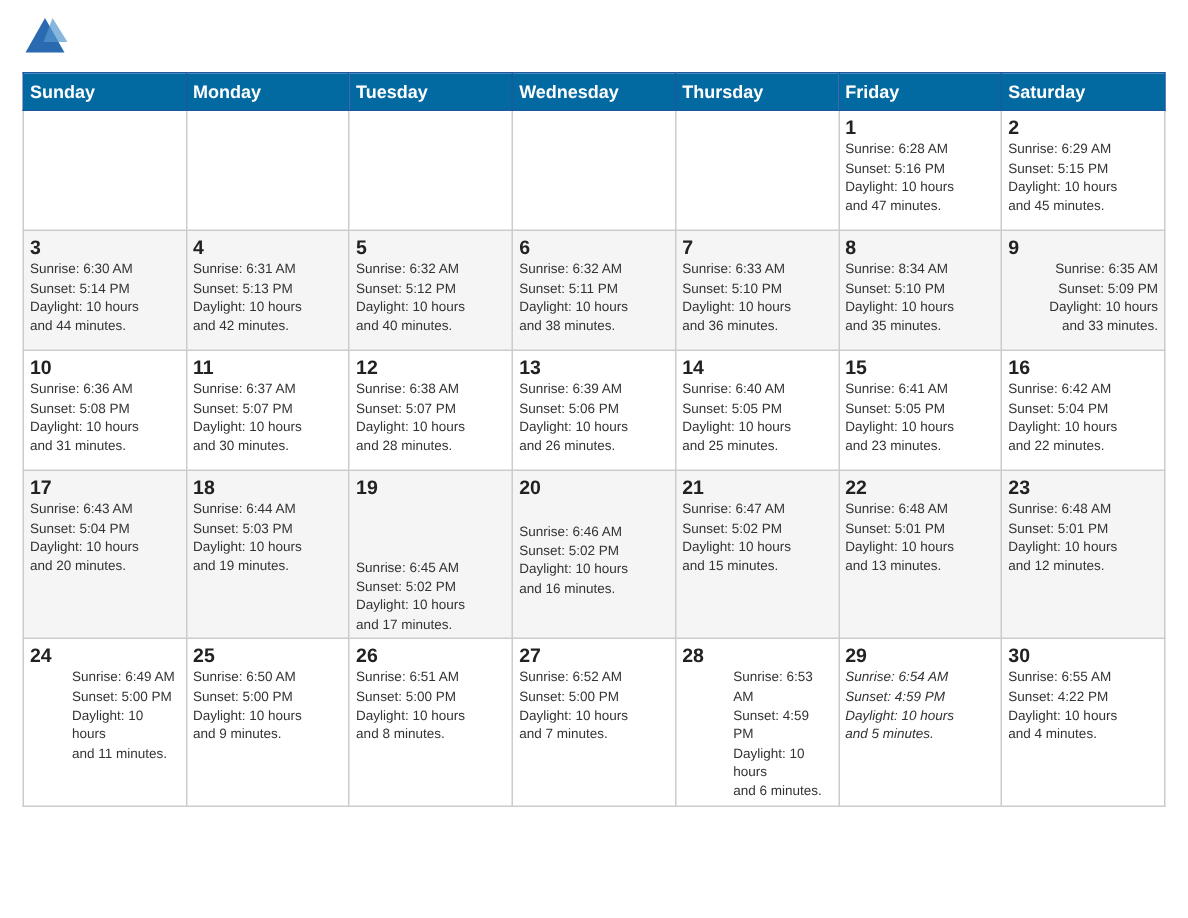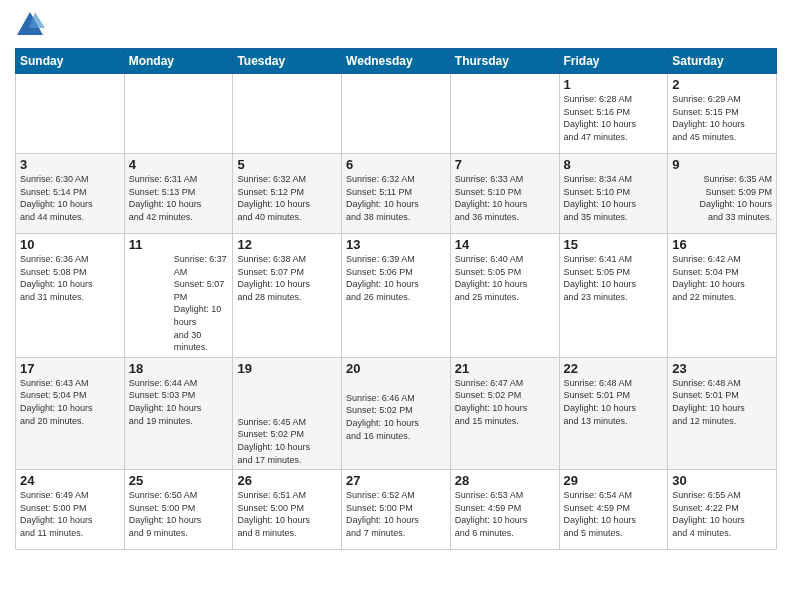--- a/index.html
+++ b/index.html
@@ -208,21 +208,21 @@
         <tr>
           <td>
             <span class="day-number">10</span>
             <div class="day-info" style="white-space: pre-line;">Sunrise: 6:36 AM
 Sunset: 5:08 PM
 Daylight: 10 hours
 and 31 minutes.</div>
           </td>
           <td>
             <span class="day-number">11</span>
-            <div class="day-info" style="white-space: pre-line; margin-left: 45px;">Sunrise: 6:37 AM
+            <div class="day-info" style="white-space: pre-line;">Sunrise: 6:37 AM
 Sunset: 5:07 PM
 Daylight: 10 hours
 and 30 minutes.</div>
           </td>
           <td>
             <span class="day-number">12</span>
             <div class="day-info" style="white-space: pre-line;">Sunrise: 6:38 AM
 Sunset: 5:07 PM
 Daylight: 10 hours
 and 28 minutes.</div>
@@ -303,21 +303,21 @@
             <span class="day-number">23</span>
             <div class="day-info" style="white-space: pre-line;">Sunrise: 6:48 AM
 Sunset: 5:01 PM
 Daylight: 10 hours
 and 12 minutes.</div>
           </td>
         </tr>
         <tr>
           <td>
             <span class="day-number">24</span>
-            <div class="day-info" style="white-space: pre-line;">Sunrise: 6:49 AM
+            <div class="day-info" style="white-space: pre-line; margin-left: 28px;">Sunrise: 6:49 AM
 Sunset: 5:00 PM
 Daylight: 10 hours
 and 11 minutes.</div>
           </td>
           <td>
             <span class="day-number">25</span>
             <div class="day-info" style="white-space: pre-line;">Sunrise: 6:50 AM
 Sunset: 5:00 PM
 Daylight: 10 hours
 and 9 minutes.</div>
@@ -331,28 +331,28 @@
           </td>
           <td>
             <span class="day-number">27</span>
             <div class="day-info" style="white-space: pre-line;">Sunrise: 6:52 AM
 Sunset: 5:00 PM
 Daylight: 10 hours
 and 7 minutes.</div>
           </td>
           <td>
             <span class="day-number">28</span>
-            <div class="day-info" style="white-space: pre-line;">Sunrise: 6:53 AM
+            <div class="day-info" style="white-space: pre-line; margin-left: 34px;">Sunrise: 6:53 AM
 Sunset: 4:59 PM
 Daylight: 10 hours
 and 6 minutes.</div>
           </td>
           <td>
             <span class="day-number">29</span>
-            <div class="day-info" style="white-space: pre-line;">Sunrise: 6:54 AM
+            <div class="day-info" style="white-space: pre-line; font-style: italic;">Sunrise: 6:54 AM
 Sunset: 4:59 PM
 Daylight: 10 hours
 and 5 minutes.</div>
           </td>
           <td>
             <span class="day-number">30</span>
             <div class="day-info" style="white-space: pre-line;">Sunrise: 6:55 AM
 Sunset: 4:22 PM
 Daylight: 10 hours
 and 4 minutes.</div>

